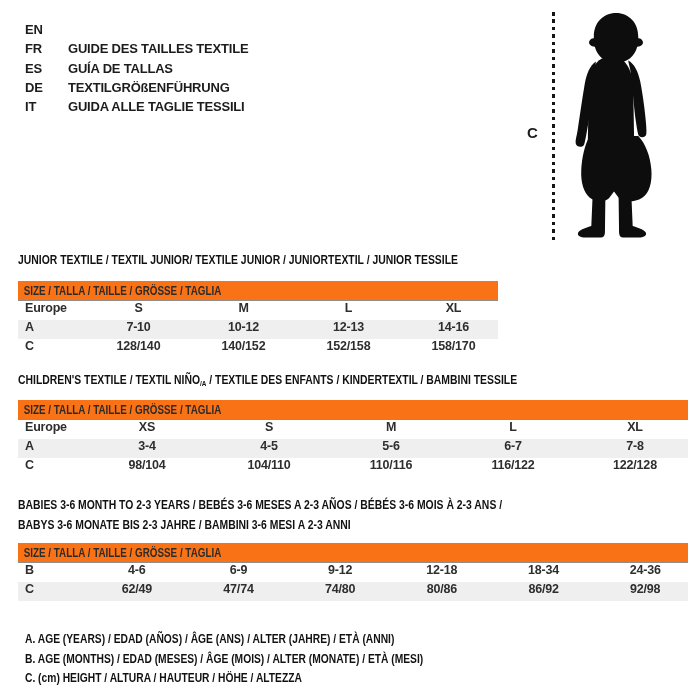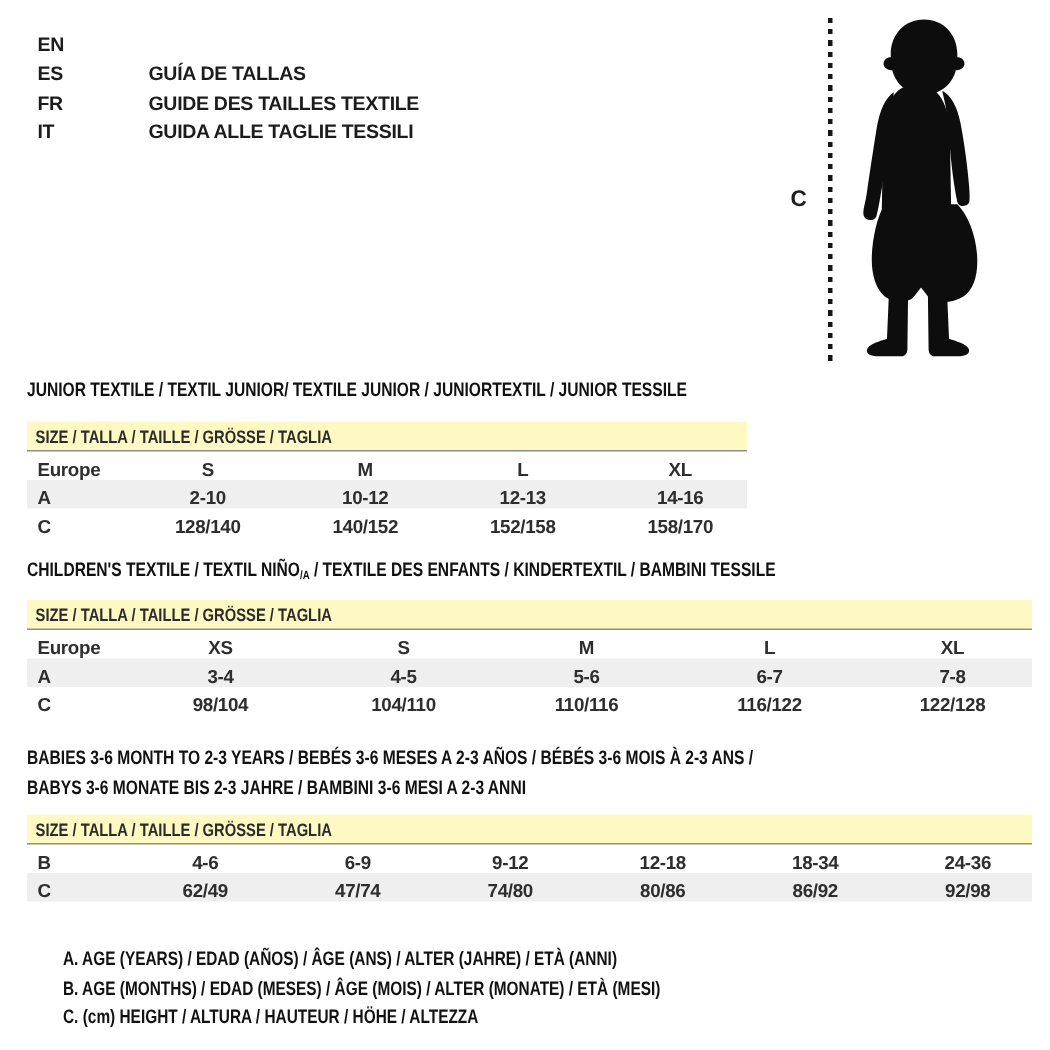--- a/index.html
+++ b/index.html
@@ -4,21 +4,21 @@
 <style>
   html,body{margin:0;padding:0;}
   body{
     width:700px;height:700px;background:#ffffff;position:relative;
     font-family:"Liberation Sans", sans-serif;color:#1c1c1c;overflow:hidden;
   }
   .abs{position:absolute;}
 
   
   .lang-list{left:25px;top:20px;}
-  .lang-row{display:flex;line-height:19.3px;gap:31px;}
+  .lang-row{display:flex;line-height:19.3px;}
   .lang-code{width:43px;font-weight:bold;font-size:13px;letter-spacing:-0.2px;}
   .lang-label{font-weight:bold;font-size:13px;letter-spacing:-0.2px;white-space:nowrap;}
 
   
   .dashed-line{
     left:552px;top:12px;width:3px;height:232px;
     background:repeating-linear-gradient(to bottom,#151515 0 3.5px,transparent 3.5px 7.5px);
   }
   .figure-letter{left:527px;top:124px;font-weight:bold;font-size:15px;}
   .silhouette{left:561px;top:11px;width:102px;height:228px;}
@@ -26,54 +26,58 @@
   
   .section-title{
     font-weight:bold;font-size:13px;white-space:nowrap;color:#111;
     transform:scaleX(0.80);transform-origin:0 50%;letter-spacing:0;
   }
   .section-title .subscript{font-size:8px;vertical-align:-2px;}
 
   
   .size-table{left:18px;}
   .table-bar{
-    height:20px;background:#fef9c3;border-bottom:1px solid #8e8e8e;
+    height:20px;background:#f97316;border-bottom:1px solid #8e8e8e;
     display:flex;align-items:center;box-sizing:border-box;
   }
   .table-bar-text{
     padding-left:7px;font-weight:bold;font-size:12px;color:#2b2b2b;white-space:nowrap;
     transform:scaleX(0.82);transform-origin:0 50%;
   }
-  .trow{display:flex;height:19px;align-items:flex-end;gap:16px;}
+  .trow{display:flex;height:19px;align-items:flex-start;gap:16px;}
   .trow.shaded{background:#efefef;}
   .tcell{font-weight:bold;font-size:12.5px;color:#2e2e2e;letter-spacing:-0.2px;}
   .tcell.rowlabel{width:60px;box-sizing:border-box;padding-left:7px;text-align:left;}
   .tcell.val{flex:1;text-align:center;}
 
   
-  .legend{left:25px;top:629px;margin-left:17px;}
+  .legend{left:25px;top:629px;}
   .legend-line{
     font-weight:bold;font-size:13px;color:#111;white-space:nowrap;line-height:19.7px;
     transform:scaleX(0.79);transform-origin:0 50%;
   }
 </style>
 </head>
 <body>
 
 <div class="abs lang-list">
   <div class="lang-row">
     <span class="lang-code">EN</span>
   </div>
   <div class="lang-row">
+    <span class="lang-code">FR</span>
+    <span class="lang-label">GUIDE DES TAILLES TEXTILE</span>
+  </div>
+  <div class="lang-row">
     <span class="lang-code">ES</span>
     <span class="lang-label">GUÍA DE TALLAS</span>
   </div>
   <div class="lang-row">
-    <span class="lang-code">FR</span>
-    <span class="lang-label">GUIDE DES TAILLES TEXTILE</span>
+    <span class="lang-code">DE</span>
+    <span class="lang-label">TEXTILGRÖßENFÜHRUNG</span>
   </div>
   <div class="lang-row">
     <span class="lang-code">IT</span>
     <span class="lang-label">GUIDA ALLE TAGLIE TESSILI</span>
   </div>
 </div>
 
 <div class="abs dashed-line"></div>
 <div class="abs figure-letter">C</div>
 <svg class="abs silhouette" viewBox="0 0 100 226" xmlns="http://www.w3.org/2000/svg">
@@ -103,21 +107,21 @@
   <div>
       <div class="trow">
         <div class="tcell rowlabel">Europe</div>
         <div class="tcell val">S</div>
         <div class="tcell val">M</div>
         <div class="tcell val">L</div>
         <div class="tcell val">XL</div>
       </div>
       <div class="trow shaded">
         <div class="tcell rowlabel">A</div>
-        <div class="tcell val">2-10</div>
+        <div class="tcell val">7-10</div>
         <div class="tcell val">10-12</div>
         <div class="tcell val">12-13</div>
         <div class="tcell val">14-16</div>
       </div>
       <div class="trow">
         <div class="tcell rowlabel">C</div>
         <div class="tcell val">128/140</div>
         <div class="tcell val">140/152</div>
         <div class="tcell val">152/158</div>
         <div class="tcell val">158/170</div>

